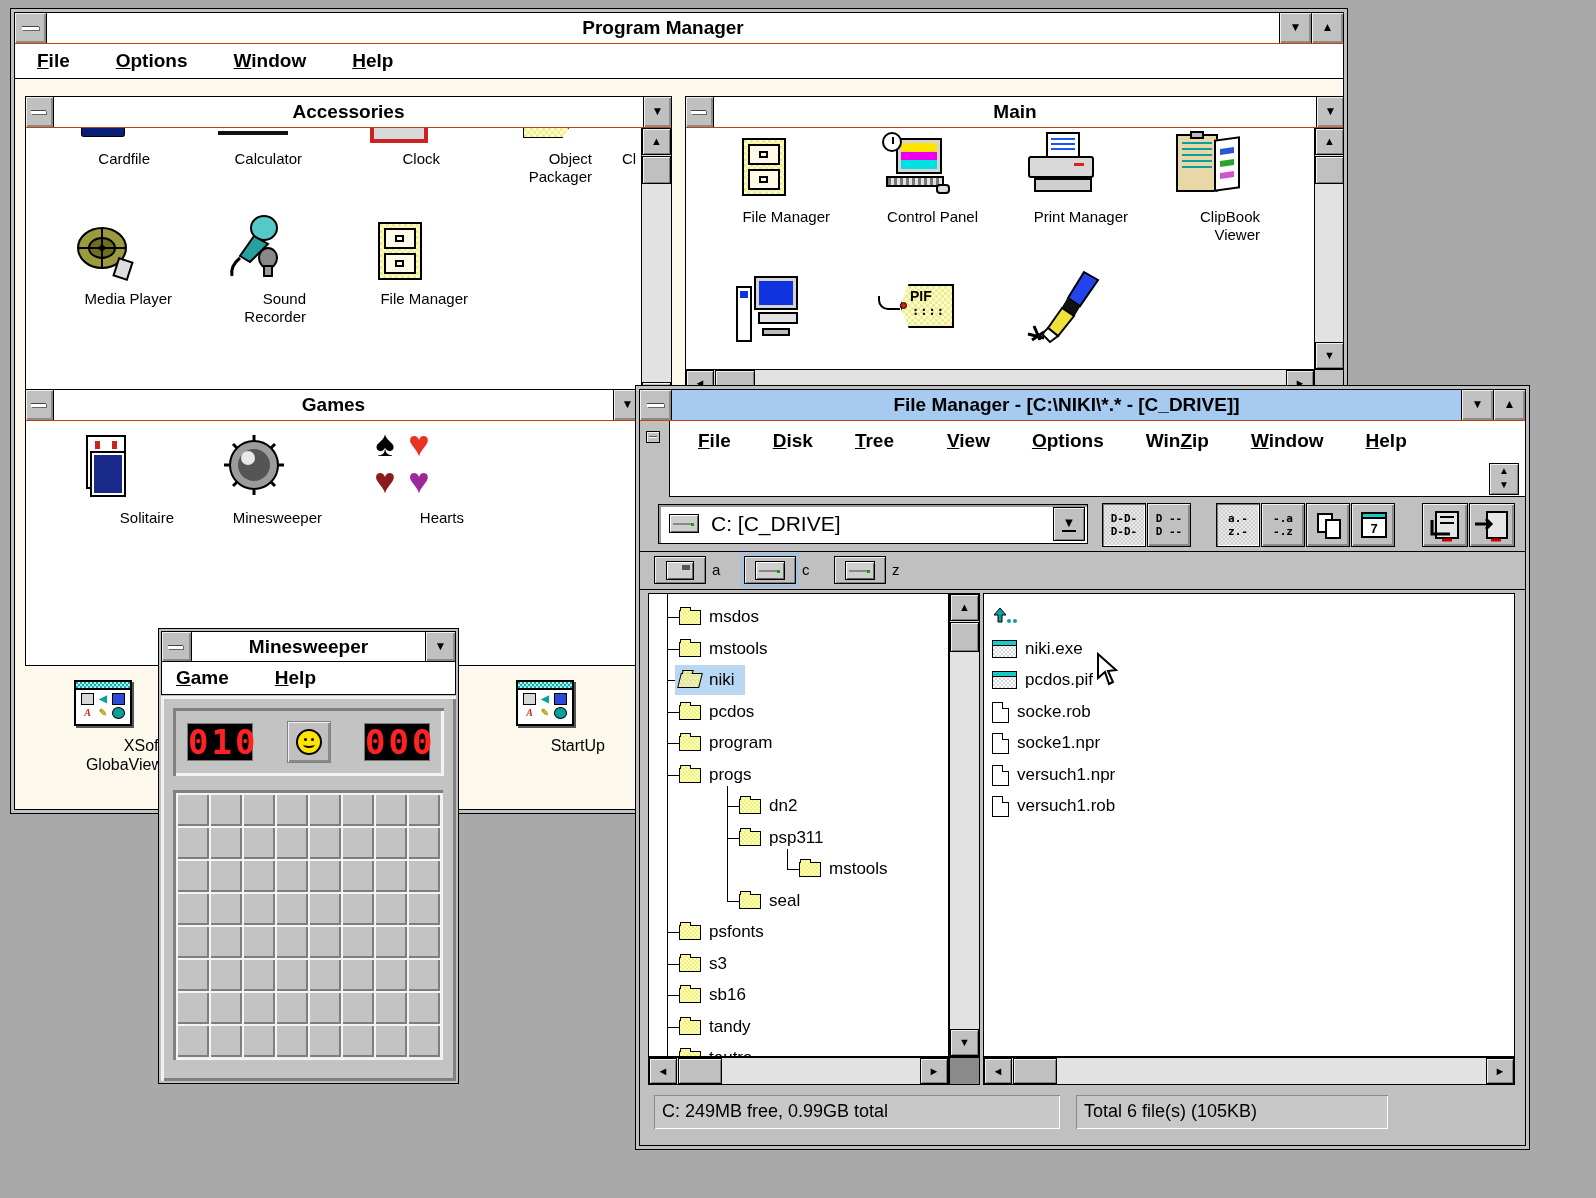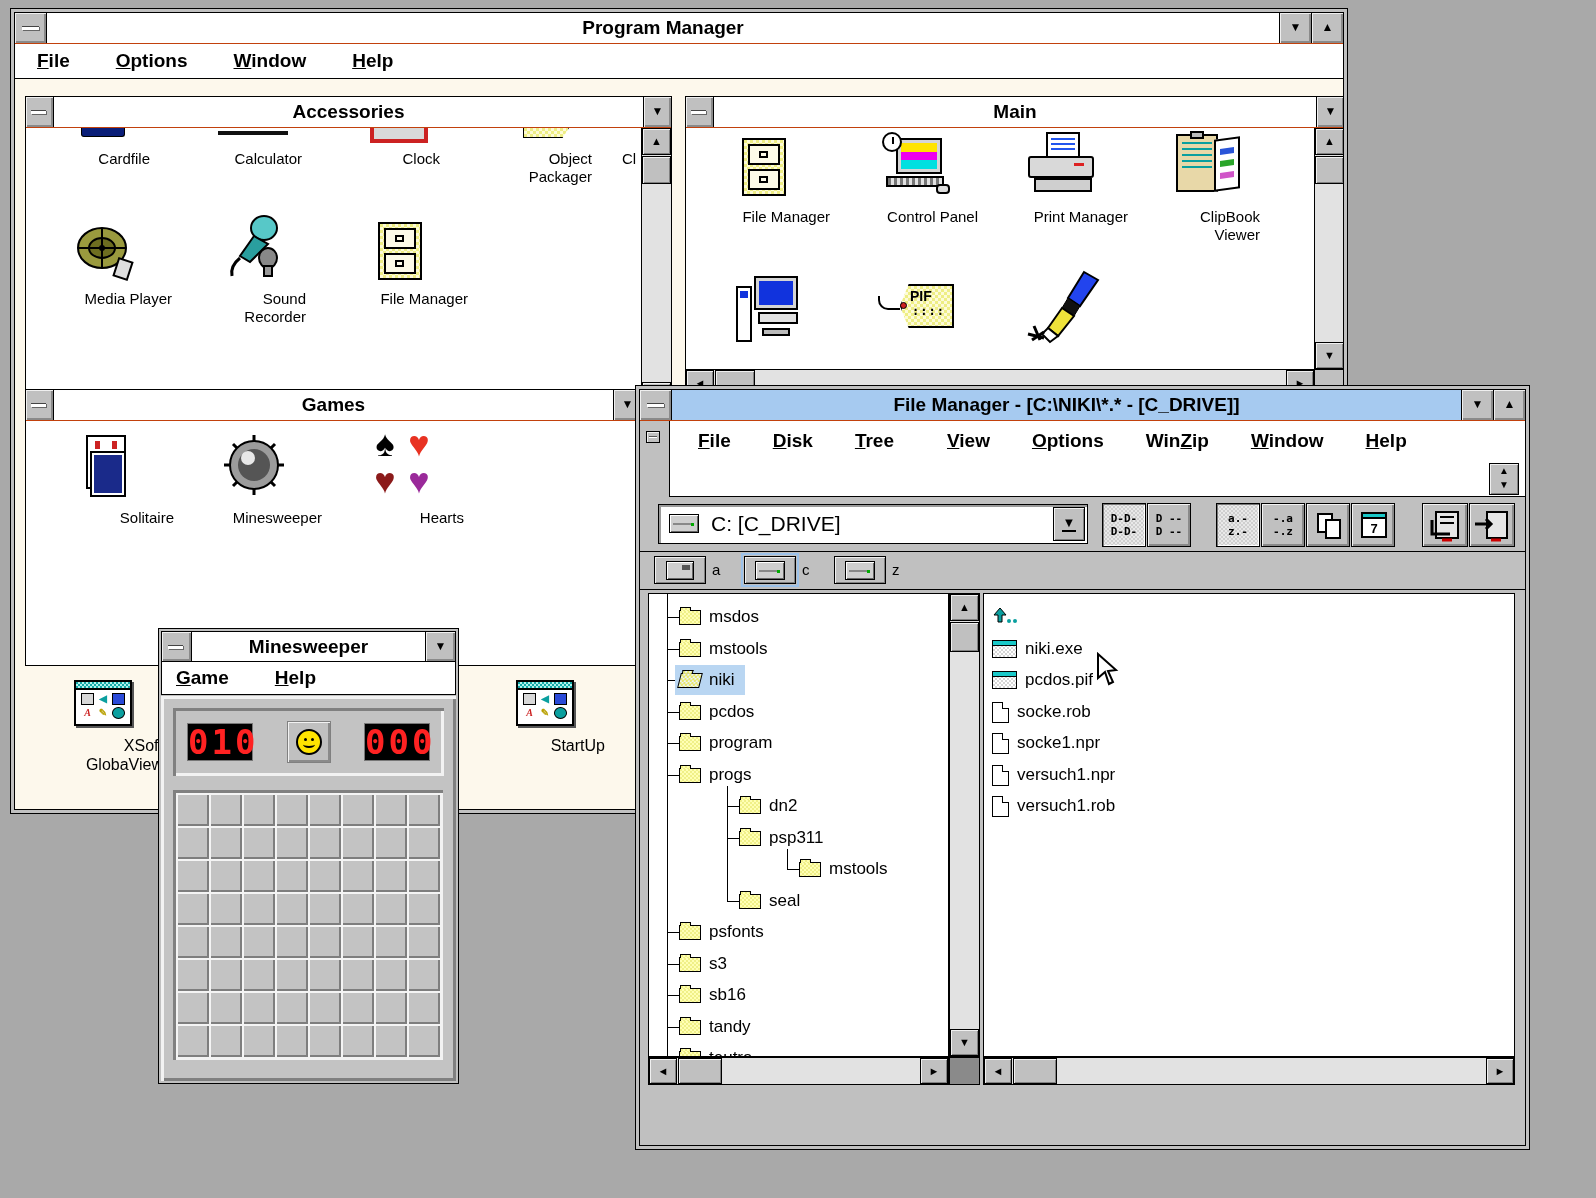--- a/index.html
+++ b/index.html
@@ -528,20 +528,24 @@
     <div class="thumb" style="left:29px;top:0;bottom:0;width:44px"></div>
     <div class="sab" style="right:0;top:0;bottom:0;width:28px">►</div>
   </div>
   <div class="abs" style="left:309px;top:667px;width:31px;height:28px;background:#8a8a8a;border:1px solid #000"></div>
   <div class="hs" style="left:343px;top:667px;width:532px;height:28px;border:1px solid #000">
     <div class="sab" style="left:0;top:0;bottom:0;width:28px">◄</div>
     <div class="thumb" style="left:29px;top:0;bottom:0;width:44px"></div>
     <div class="sab" style="right:0;top:0;bottom:0;width:28px">►</div>
   </div>
 
+  <div class="abs" style="left:0;top:695px;right:0;bottom:0;background:#c0c0c0">
+    <div class="abs sunk" style="left:14px;top:10px;width:406px;height:34px;font-size:18px;line-height:32px;padding-left:8px;background:#c8c8c8">C: 249MB free,  0.99GB total</div>
+    <div class="abs sunk" style="left:436px;top:10px;width:312px;height:34px;font-size:18px;line-height:32px;padding-left:8px;background:#c8c8c8">Total 6 file(s) (105KB)</div>
+  </div>
  </div>
 </div>
 
 <div class="abs" style="left:158px;top:628px;width:301px;height:456px;border:1px solid #000;background:#c0c0c0;padding:2px">
   <div class="tbar" style="border:1px solid #000">
     <div class="sysb" style="width:30px">
         <i style="left:6px;width:15px"></i>
       </div>
     <div class="ttl">Minesweeper</div>
     <div class="wb" style="width:30px"><span>▼</span></div>

